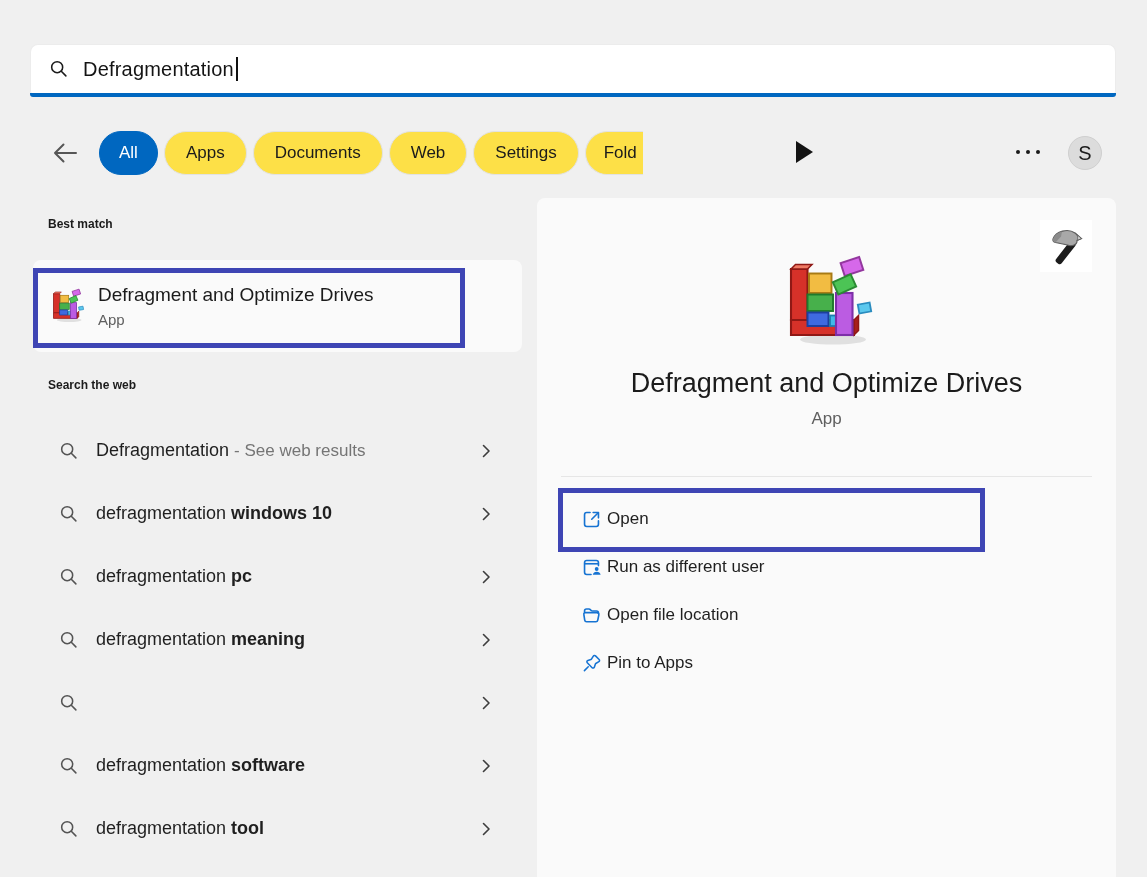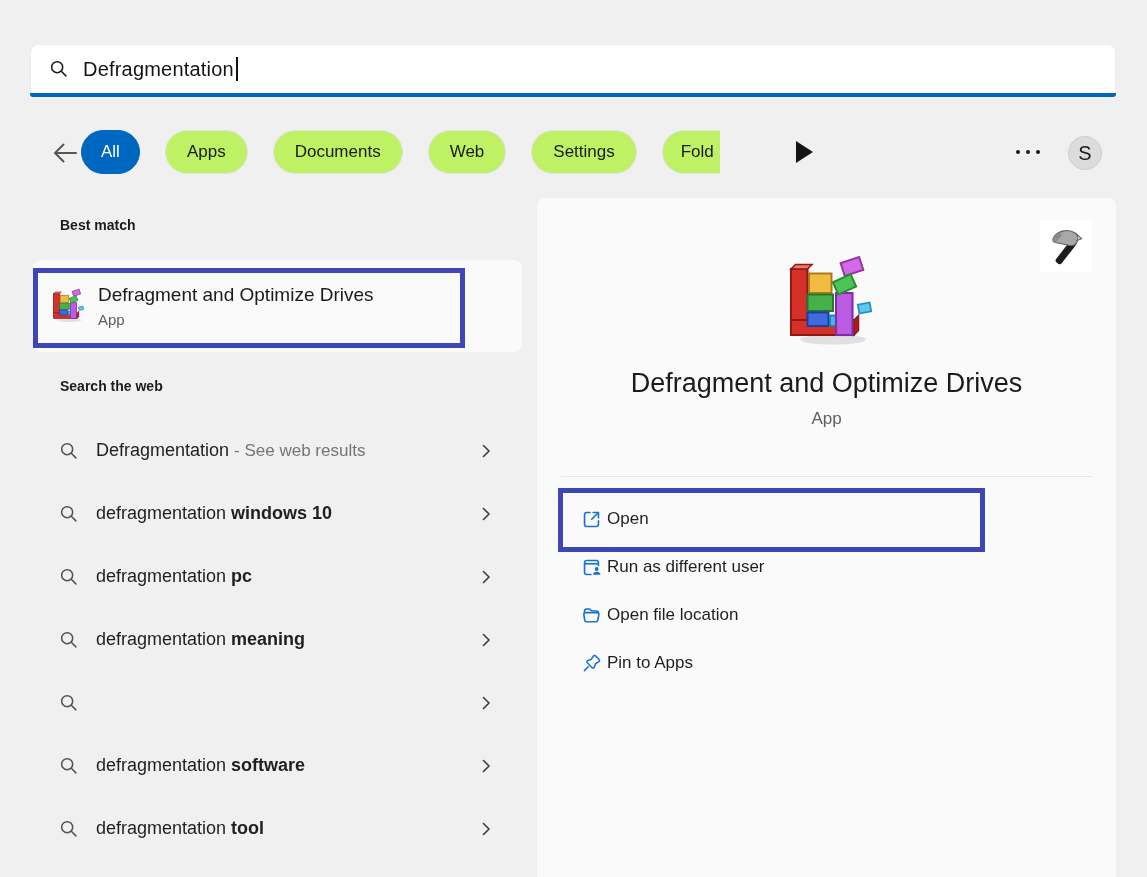--- a/index.html
+++ b/index.html
@@ -18,43 +18,43 @@
   }
   .search-underline{
     position:absolute;left:30px;top:93px;width:1086px;height:4px;
     background:#0067c0;border-radius:0 0 3px 3px;
   }
   .query{font-size:20px;color:#141414;margin-left:13px;letter-spacing:.2px}
   .caret{display:inline-block;width:2px;height:24px;background:#111;vertical-align:middle;margin-left:2px}
   
   .filters{position:absolute;left:0;top:130px;width:1147px;height:46px}
   .back-btn{position:absolute;left:50px;top:9px;width:30px;height:28px;display:flex;align-items:center;justify-content:center;cursor:pointer}
-  .pills{position:absolute;left:81px;top:0;display:flex;gap:25px;height:45px}
+  .pills{position:absolute;left:99px;top:0;display:flex;gap:6px;align-items:center;height:45px}
   .pill{
     height:44px;border-radius:22px;display:flex;align-items:center;
-    padding:0 21px;background:#bef264;border:1px solid #e2e2e2;
+    padding:0 21px;background:#fde047;border:1px solid #e2e2e2;
     font-size:17px;color:#1b1b1b;box-sizing:border-box;white-space:nowrap;cursor:pointer;
   }
   .pill.active{background:#0067c0;border-color:#0067c0;color:#ffffff;padding:0 19px}
   .pill.clipped{width:58px;padding:0 0 0 18px;border-radius:22px 0 0 22px;border-right:none;overflow:hidden}
   .more-triangle{
     position:absolute;left:796px;top:11px;width:0;height:0;cursor:pointer;
     border-top:11px solid transparent;border-bottom:11px solid transparent;
     border-left:17px solid #141414;
   }
   .more-dots{position:absolute;left:1016px;top:20px;display:flex;gap:6px;cursor:pointer}
   .more-dots i{width:4px;height:4px;border-radius:50%;background:#1b1b1b}
   .avatar{
     position:absolute;left:1068px;top:6px;width:34px;height:34px;border-radius:50%;
     background:#dcdcdc;border:1px solid #cfcfcf;box-sizing:border-box;cursor:pointer;
     display:flex;align-items:center;justify-content:center;
     font-size:20px;color:#1b1b1b;font-weight:400;
   }
   
-  .heading{position:absolute;left:60px;font-size:14px;font-weight:bold;color:#1b1b1b}
+  .heading{position:absolute;left:48px;font-size:12px;font-weight:bold;color:#1b1b1b}
   .h-best{top:217px}
   .h-web{top:378px}
   .best-card{
     position:absolute;left:33px;top:260px;width:489px;height:92px;
     background:#fafafa;border-radius:8px;
   }
   .best-item{display:flex;align-items:center;height:100%;padding-left:16px;box-sizing:border-box;cursor:pointer}
   .best-text{margin-left:13px;display:flex;flex-direction:column}
   .best-title{font-size:19px;color:#1b1b1b}
   .best-sub{font-size:15px;color:#5f5f5f;margin-top:5px}

